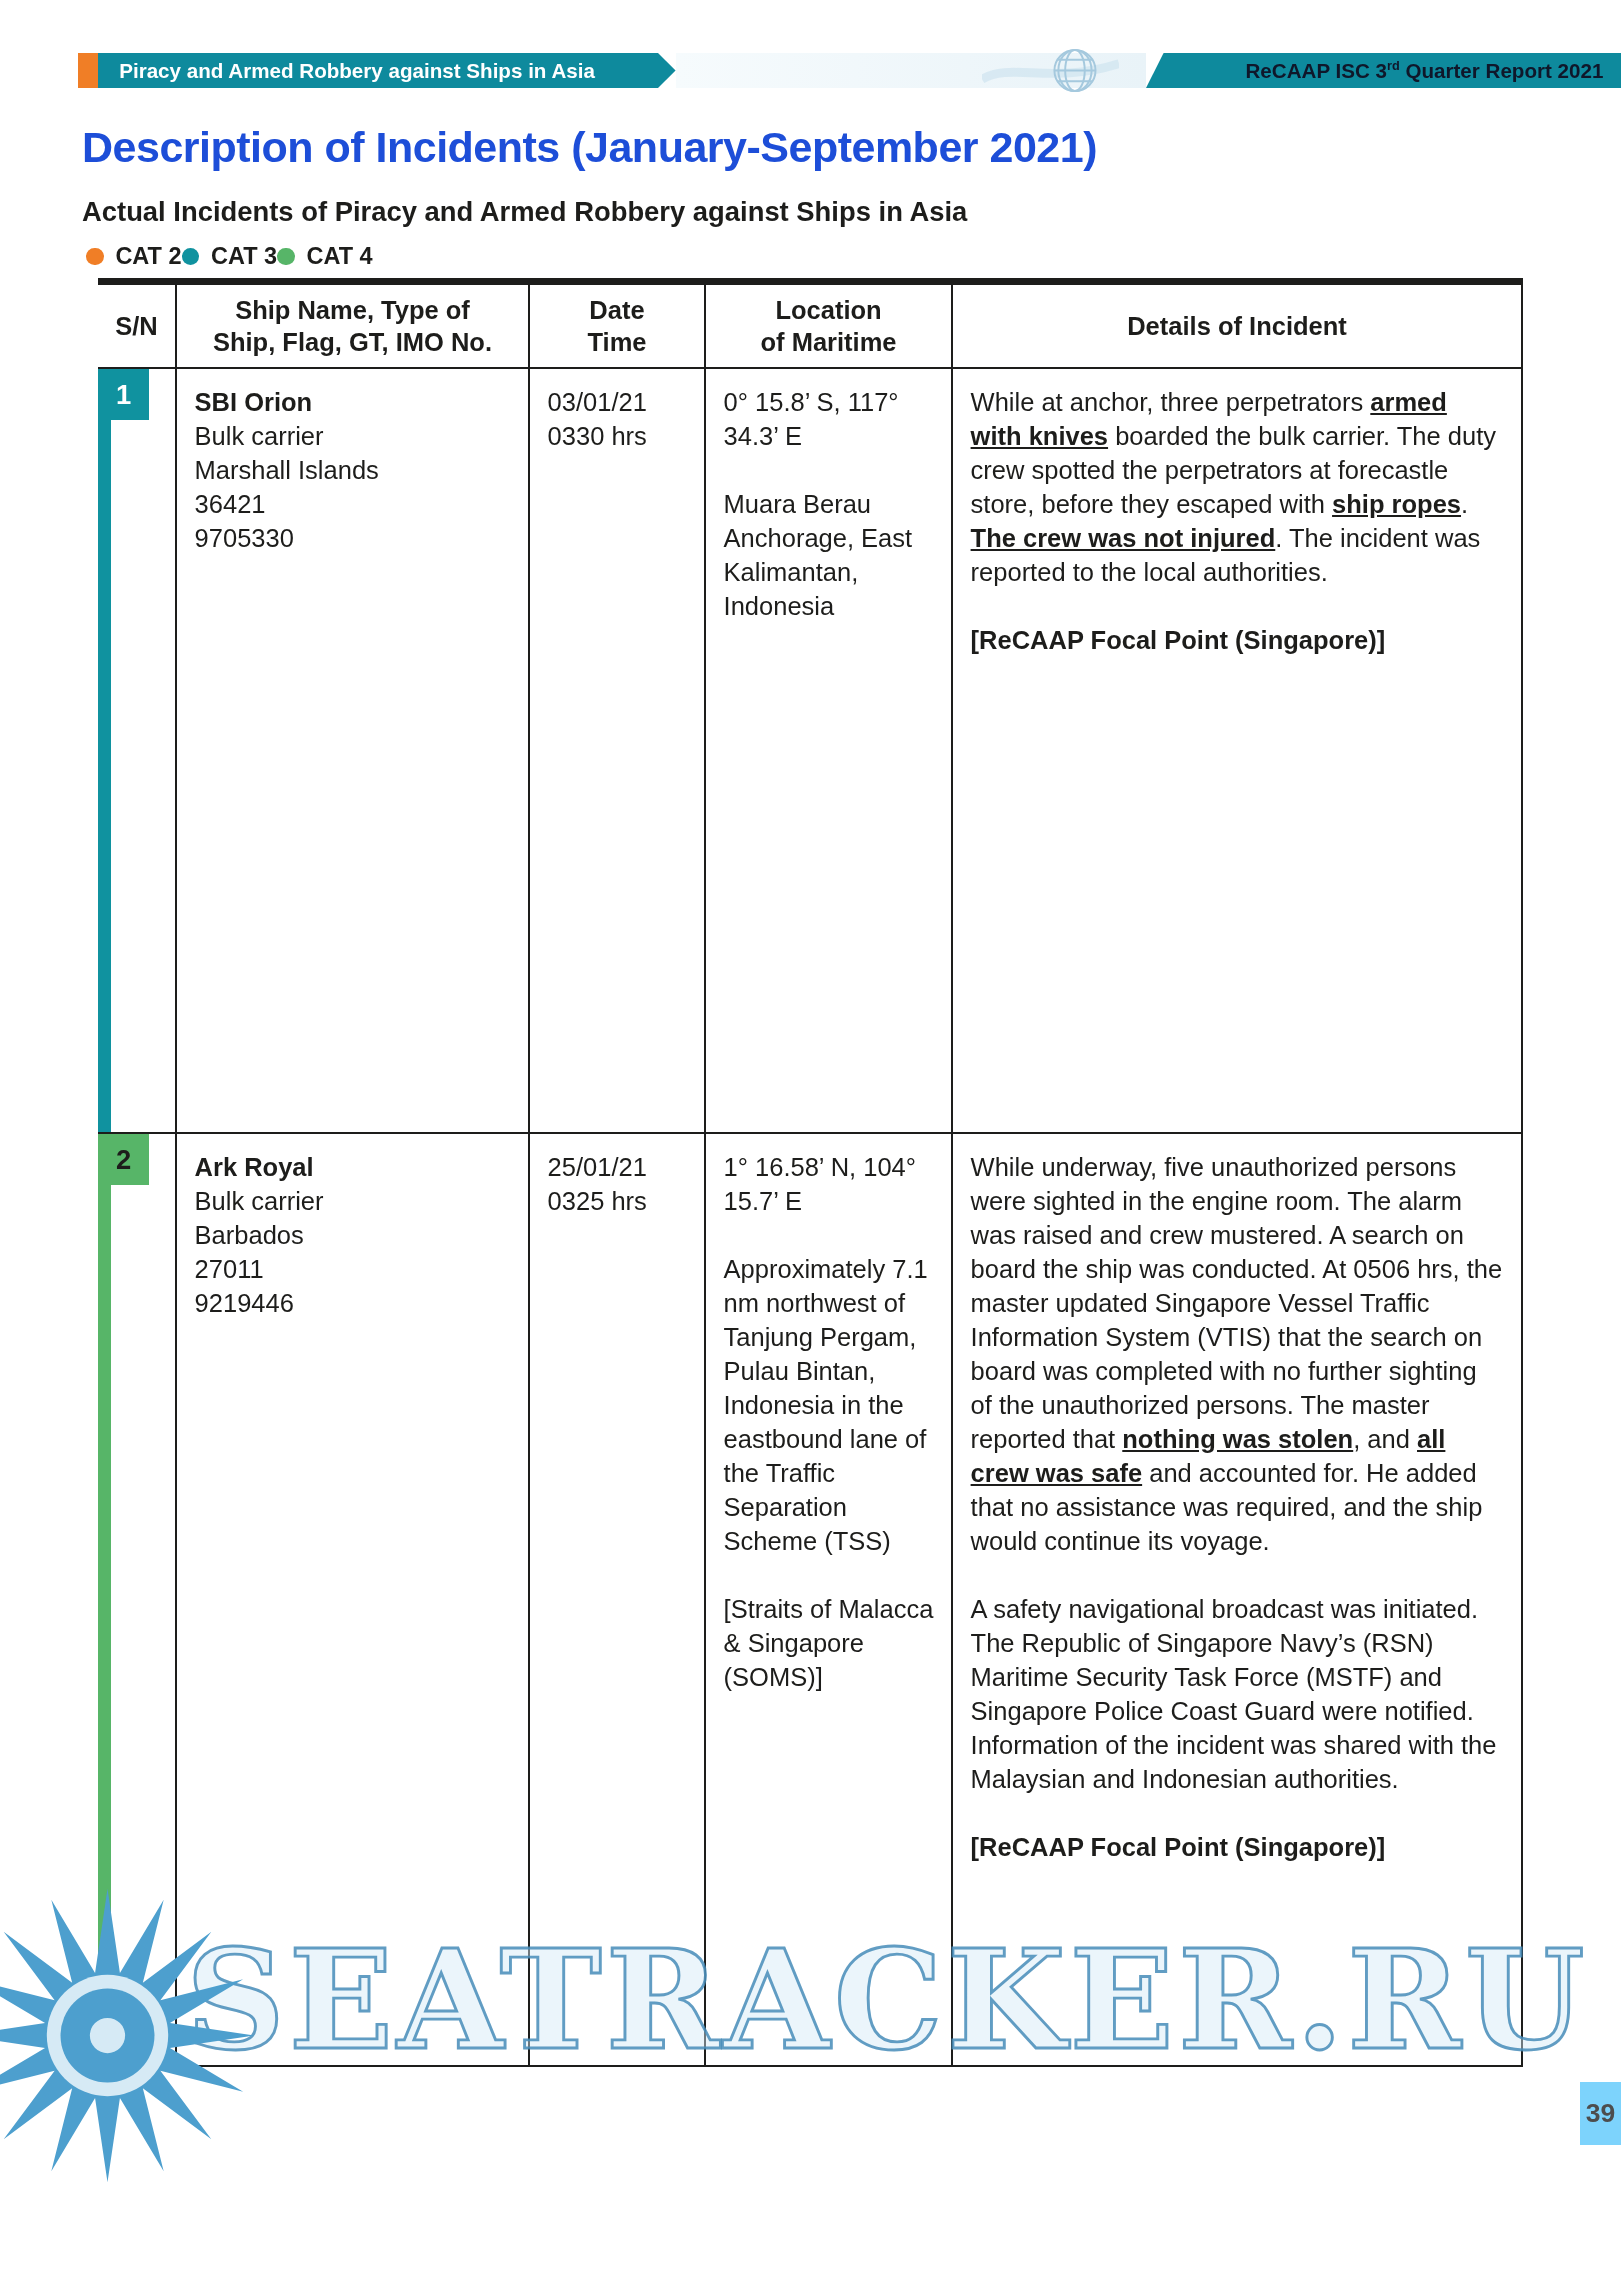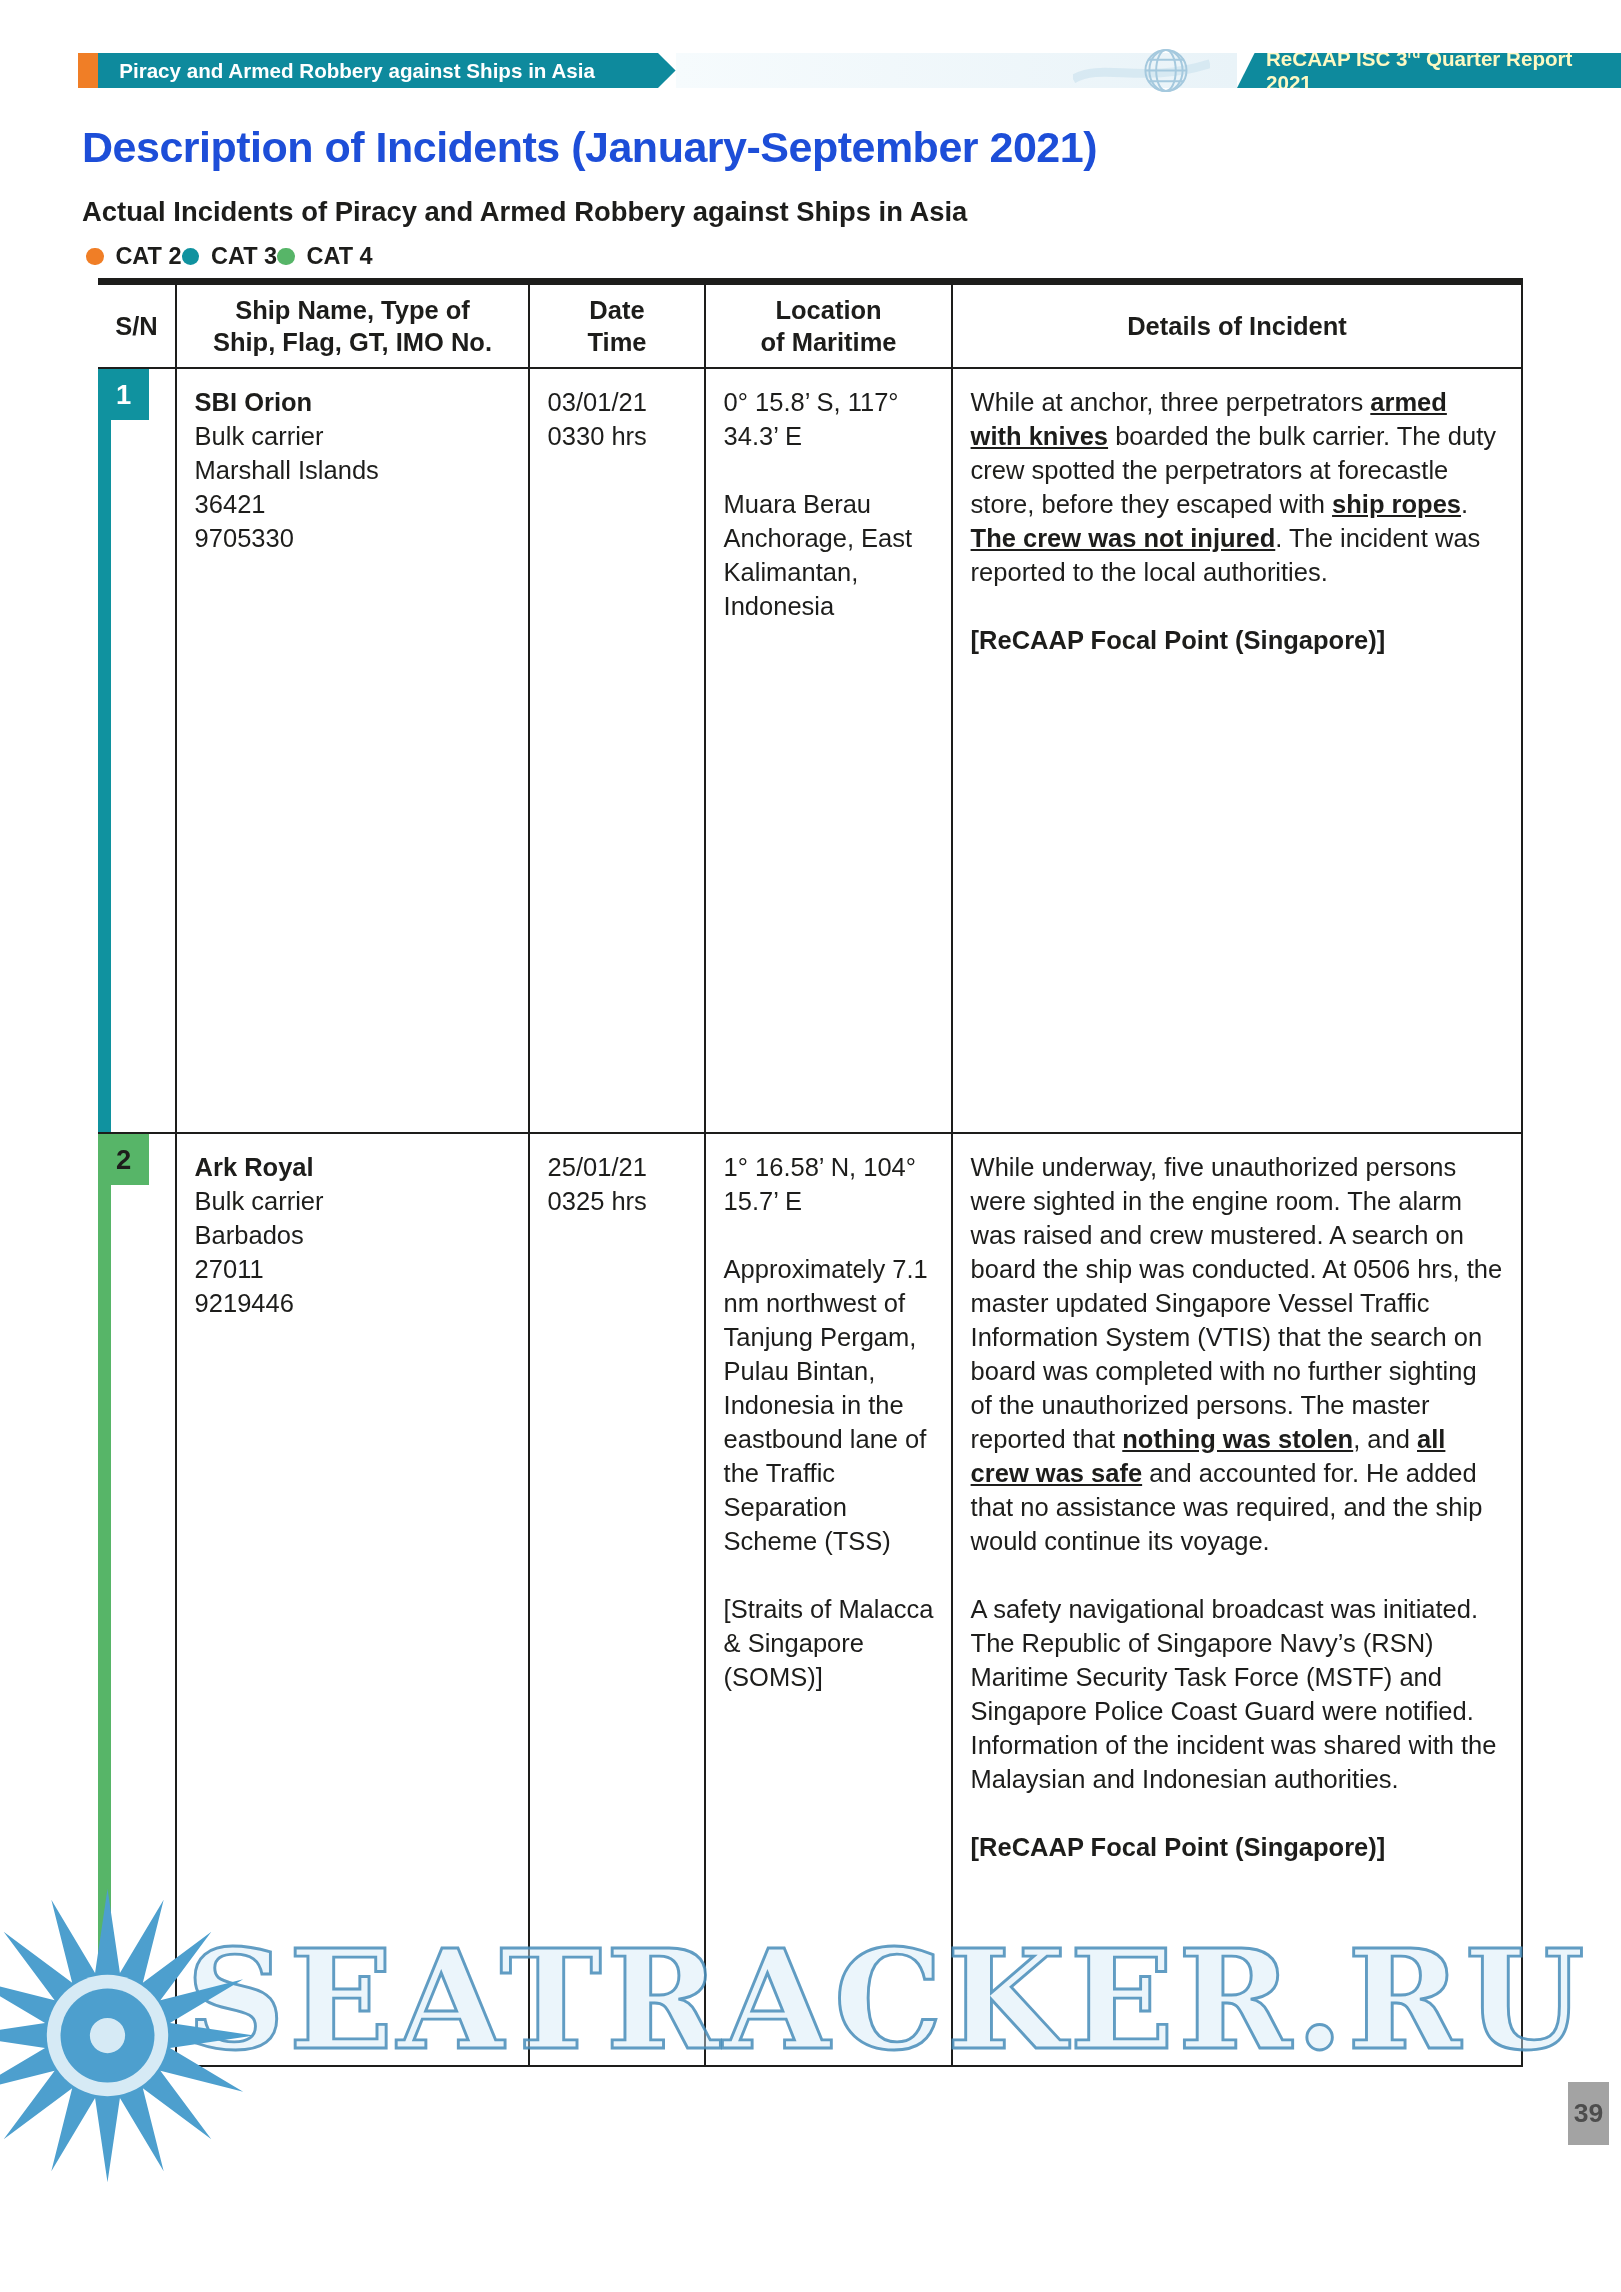--- a/index.html
+++ b/index.html
@@ -17,21 +17,21 @@
   .topbar-orange { width:19.6px; background:#f07e26; }
   .topbar-left {
     width:578px; background:#0e8a9d; color:#fff;
     display:flex; align-items:center; padding:0 29px 0 21.6px;
     font-size:20.6px; font-weight:bold;
     clip-path:polygon(0 0, calc(100% - 17.6px) 0, 100% 50%, calc(100% - 17.6px) 100%, 0 100%);
   }
   .topbar-mid { flex:1; background:linear-gradient(90deg,#f6fbfd,#e9f3f8); position:relative; }
   .topbar-mid svg { position:absolute; right:27.4px; top:-6.9px; }
   .topbar-right {
-    width:384px; background:#0e8a9d; color:#fef9c3;
+    width:475px; background:#0e8a9d; color:#0f172a;
     display:flex; align-items:center; justify-content:flex-end;
     padding:0 17.6px 0 29px; font-size:20.6px; font-weight:bold;
     clip-path:polygon(17.6px 0, 100% 0, 100% 100%, 0 100%);
   }
   .topbar-right sup { font-size:12.7px; vertical-align:super; line-height:0; }
 
   
   .page-title { position:absolute; top:123px; left:82px; font-size:43px; font-weight:bold; color:#1d4ed8; letter-spacing:-0.5px; }
   .page-subtitle { position:absolute; top:196px; left:82px; font-size:27.4px; font-weight:bold; color:#1d1d1b; }
 
@@ -72,22 +72,22 @@
     position:absolute; top:1919px; left:186px; z-index:10;
     font-family:"DejaVu Serif", serif; font-weight:bold;
     font-size:137px; letter-spacing:3.9px; white-space:nowrap;
     color:rgba(210,233,246,0.45);
     -webkit-text-stroke:2.9px rgba(70,140,185,0.85);
   }
   .sun-logo { position:absolute; left:-54px; top:1867px; z-index:11; }
 
   
   .page-tab {
-    position:absolute; right:12px; top:2082px; width:41px; height:63px;
-    background:#a3a3a3; z-index:12;
+    position:absolute; right:0; top:2082px; width:41px; height:63px;
+    background:#7dd3fc; z-index:12;
     display:flex; align-items:center; justify-content:center;
     font-size:26.5px; font-weight:bold; color:#4d4d4d;
   }
 </style>
 </head>
 <body>
 
 <div class="topbar">
   <div class="topbar-orange"></div>
   <div class="topbar-left">

